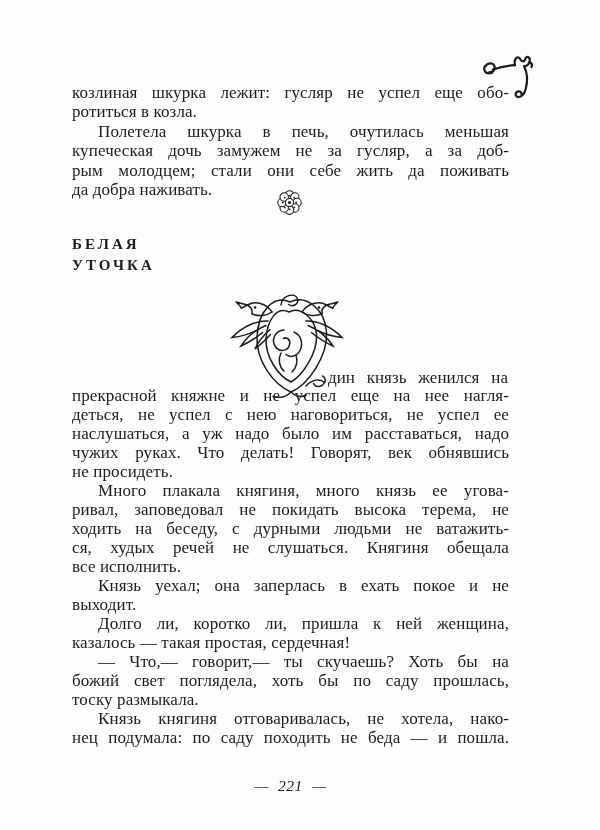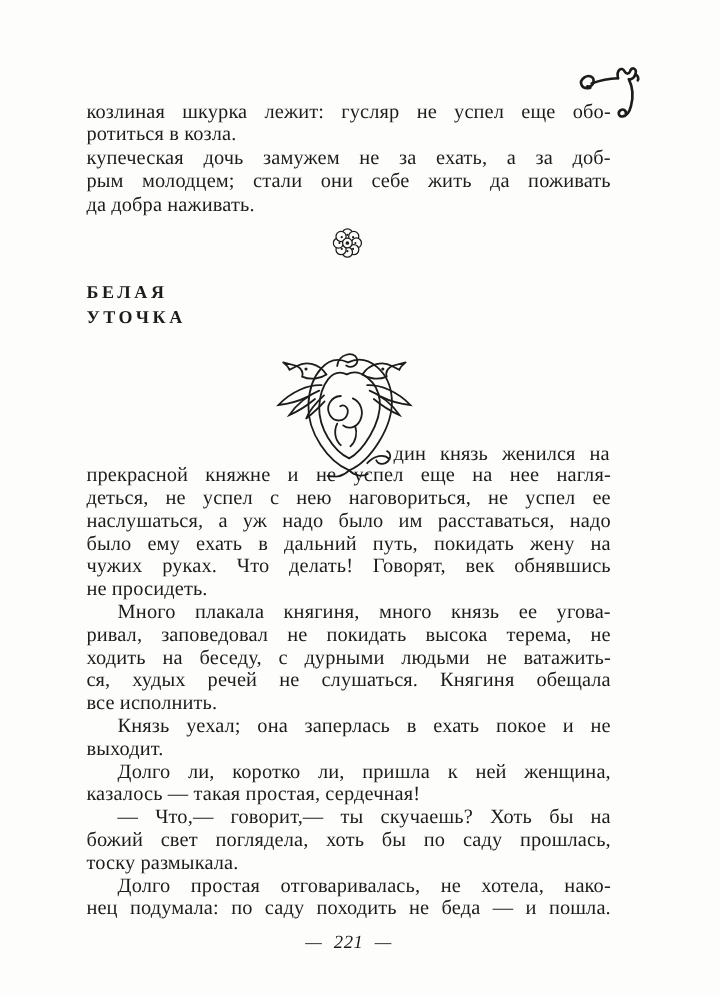--- a/index.html
+++ b/index.html
@@ -43,21 +43,22 @@
       <path d="M12,16.5 C19,14 27,12.5 34,12.2"></path>
       <path d="M34,12.2 C32.5,5.5 37,2 39.5,6.5 C40.8,9 43,9 44,6.5 C45.5,2 50,4 48.5,9 C47.8,11.3 46.3,12.6 44.2,13.2"></path>
       <path d="M48.5,9 C50.5,10 51.5,12 50.5,14"></path>
       <path d="M43,13 C46.5,20 46.8,28 44.8,35.5 C43.8,39.5 41.5,43.5 38,44 C34.5,44.5 33.5,40.5 36.2,38.8 C38.5,37.4 41,39 40.5,41.8"></path>
     </g>
   </svg>
 
   <div class="block intro">
     <div class="line j">козлиная шкурка лежит: гусляр не успел еще обо-</div>
     <div class="line l">ротиться в козла.</div>
-    <div class="line j">купеческая дочь замужем не за ехать, а за доб-</div>
+    <div class="line j ind">Полетела шкурка в печь, очутилась меньшая</div>
+    <div class="line j">купеческая дочь замужем не за гусляр, а за доб-</div>
     <div class="line j">рым молодцем; стали они себе жить да поживать</div>
     <div class="line l">да добра наживать.</div>
   </div>
 
   <svg class="svg-abs" style="left:277px;top:168px;" width="25" height="30" viewBox="0 0 26 30">
     <g stroke="#1c1c1c" stroke-width="1.1" fill="#fdfdfb">
       <circle cx="13" cy="6.6" r="4.4"></circle>
       <circle cx="18.5" cy="8.8" r="4.4"></circle>
       <circle cx="20.8" cy="14.5" r="4.4"></circle>
       <circle cx="18.5" cy="20.2" r="4.4"></circle>
@@ -124,34 +125,33 @@
       <circle cx="91" cy="16.5" r="1.3"></circle>
     </g>
   </svg>
 
   <div class="opening">дин князь женился на</div>
 
   <div class="block story">
     <div class="line j">прекрасной княжне и не успел еще на нее нагля-</div>
     <div class="line j">деться, не успел с нею наговориться, не успел ее</div>
     <div class="line j">наслушаться, а уж надо было им расставаться, надо</div>
-    <div class="line j">было ему ехать в дальний путь, покидать жену на</div>
     <div class="line j">чужих руках. Что делать! Говорят, век обнявшись</div>
     <div class="line l">не просидеть.</div>
     <div class="line j ind">Много плакала княгиня, много князь ее угова-</div>
     <div class="line j">ривал, заповедовал не покидать высока терема, не</div>
     <div class="line j">ходить на беседу, с дурными людьми не ватажить-</div>
     <div class="line j">ся, худых речей не слушаться. Княгиня обещала</div>
     <div class="line l">все исполнить.</div>
     <div class="line j ind">Князь уехал; она заперлась в ехать покое и не</div>
     <div class="line l">выходит.</div>
     <div class="line j ind">Долго ли, коротко ли, пришла к ней женщина,</div>
     <div class="line l">казалось — такая простая, сердечная!</div>
     <div class="line j ind">— Что,— говорит,— ты скучаешь? Хоть бы на</div>
     <div class="line j">божий свет поглядела, хоть бы по саду прошлась,</div>
     <div class="line l">тоску размыкала.</div>
-    <div class="line j ind">Долго простая отговаривалась, не хотела, нако-</div>
+    <div class="line j ind">Князь княгиня отговаривалась, не хотела, нако-</div>
     <div class="line j">нец подумала: по саду походить не беда — и пошла.</div>
   </div>
 
   <div class="page-number">— 221 —</div>
 
 </div>
 
 </body></html>

